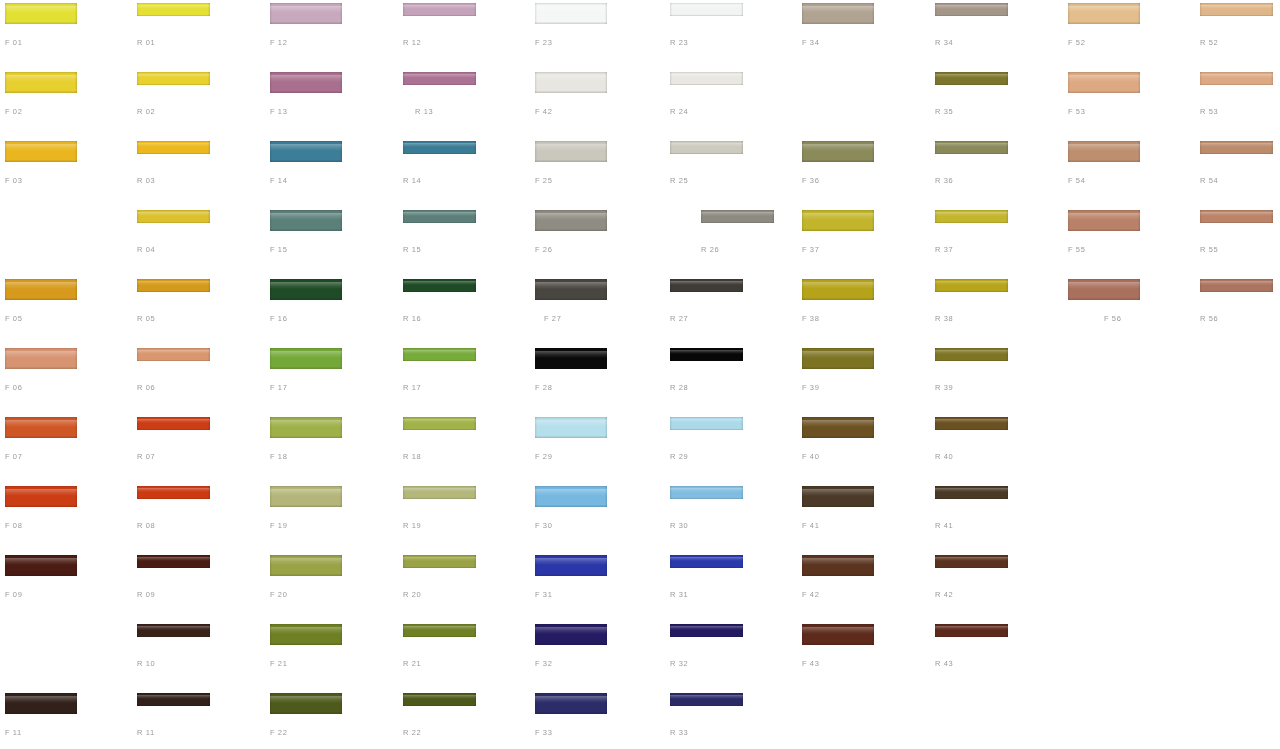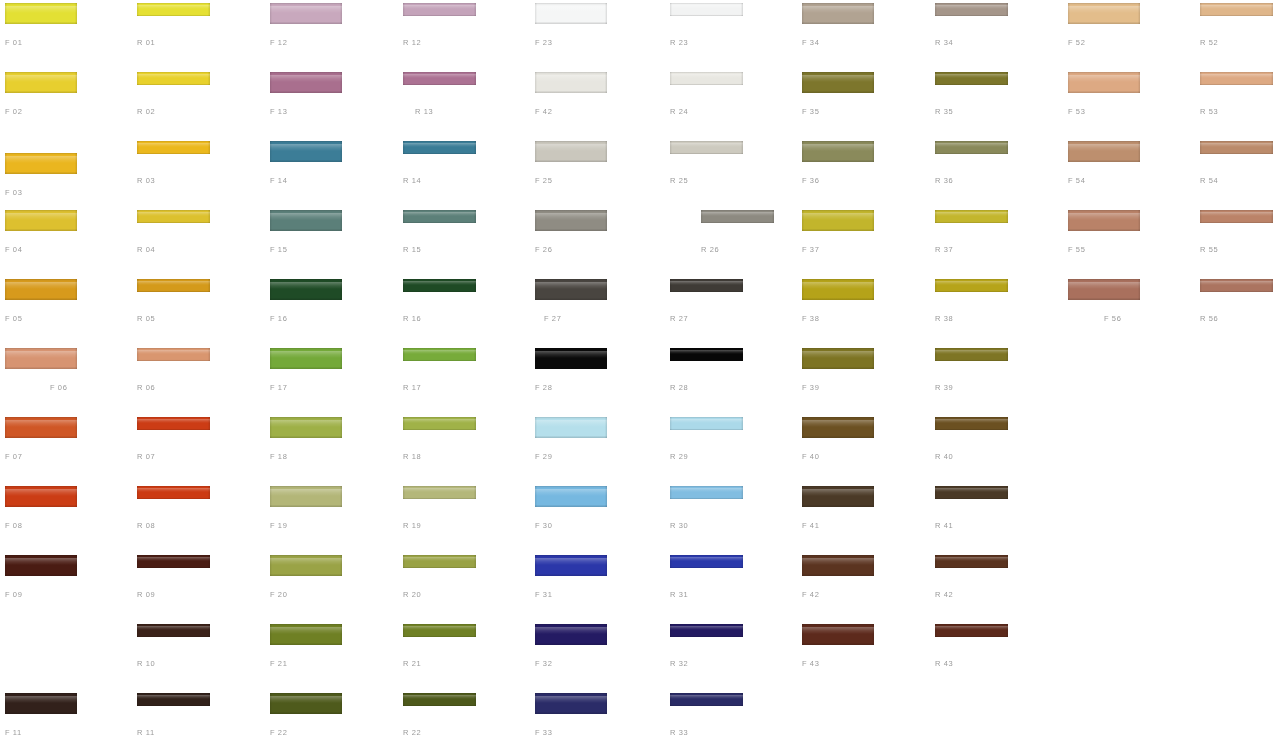--- a/index.html
+++ b/index.html
@@ -101,47 +101,40 @@
         </div>
         <div class="chip-label wide-label" style="color: rgb(154, 154, 154);">F 01</div>
       </div>
       <div class="swatch-cell" style="top: 69px;">
         <div class="chip wide" title="F 02" style="background: rgb(231, 207, 47);">
           <div class="chip-sheen"></div>
           <div class="chip-edge"></div>
         </div>
         <div class="chip-label wide-label" style="color: rgb(154, 154, 154);">F 02</div>
       </div>
-      <div class="swatch-cell" style="top: 150px;">
+      <div class="swatch-cell" style="top: 138px;">
         <div class="chip wide" title="F 03" style="background: rgb(234, 182, 31);">
           <div class="chip-sheen"></div>
           <div class="chip-edge"></div>
         </div>
         <div class="chip-label wide-label" style="color: rgb(154, 154, 154);">F 03</div>
-      </div>
-      <div class="swatch-cell" style="top: 207px;">
-        <div class="chip wide" title="F 04" style="background: rgb(221, 192, 47);">
-          <div class="chip-sheen"></div>
-          <div class="chip-edge"></div>
-        </div>
-        <div class="chip-label wide-label" style="color: rgb(154, 154, 154);">F 04</div>
       </div>
       <div class="swatch-cell" style="top: 276px;">
         <div class="chip wide" title="F 05" style="background: rgb(215, 154, 28);">
           <div class="chip-sheen"></div>
           <div class="chip-edge"></div>
         </div>
         <div class="chip-label wide-label" style="color: rgb(154, 154, 154);">F 05</div>
       </div>
       <div class="swatch-cell" style="top: 345px;">
         <div class="chip wide" title="F 06" style="background: rgb(215, 148, 114);">
           <div class="chip-sheen"></div>
           <div class="chip-edge"></div>
         </div>
-        <div class="chip-label wide-label" style="color: rgb(154, 154, 154); margin-left: 45px;">F 06</div>
+        <div class="chip-label wide-label" style="color: rgb(154, 154, 154);">F 06</div>
       </div>
       <div class="swatch-cell" style="top: 414px;">
         <div class="chip wide" title="F 07" style="background: rgb(207, 87, 38);">
           <div class="chip-sheen"></div>
           <div class="chip-edge"></div>
         </div>
         <div class="chip-label wide-label" style="color: rgb(154, 154, 154);">F 07</div>
       </div>
       <div class="swatch-cell" style="top: 483px;">
         <div class="chip wide" title="F 08" style="background: rgb(203, 61, 21);">
@@ -560,27 +553,20 @@
         <div class="chip-label thin-label" style="color: rgb(154, 154, 154);">R 33</div>
       </div>
     </div>
     <div class="swatch-col" style="left: 797px;">
       <div class="swatch-cell" style="top: 0px;">
         <div class="chip wide" title="F 34" style="background: rgb(177, 163, 146);">
           <div class="chip-sheen"></div>
           <div class="chip-edge"></div>
         </div>
         <div class="chip-label wide-label" style="color: rgb(154, 154, 154);">F 34</div>
-      </div>
-      <div class="swatch-cell" style="top: 69px;">
-        <div class="chip wide" title="F 35" style="background: rgb(125, 118, 44);">
-          <div class="chip-sheen"></div>
-          <div class="chip-edge"></div>
-        </div>
-        <div class="chip-label wide-label" style="color: rgb(154, 154, 154);">F 35</div>
       </div>
       <div class="swatch-cell" style="top: 138px;">
         <div class="chip wide" title="F 36" style="background: rgb(138, 138, 91);">
           <div class="chip-sheen"></div>
           <div class="chip-edge"></div>
         </div>
         <div class="chip-label wide-label" style="color: rgb(154, 154, 154);">F 36</div>
       </div>
       <div class="swatch-cell" style="top: 207px;">
         <div class="chip wide" title="F 37" style="background: rgb(194, 181, 44);">

